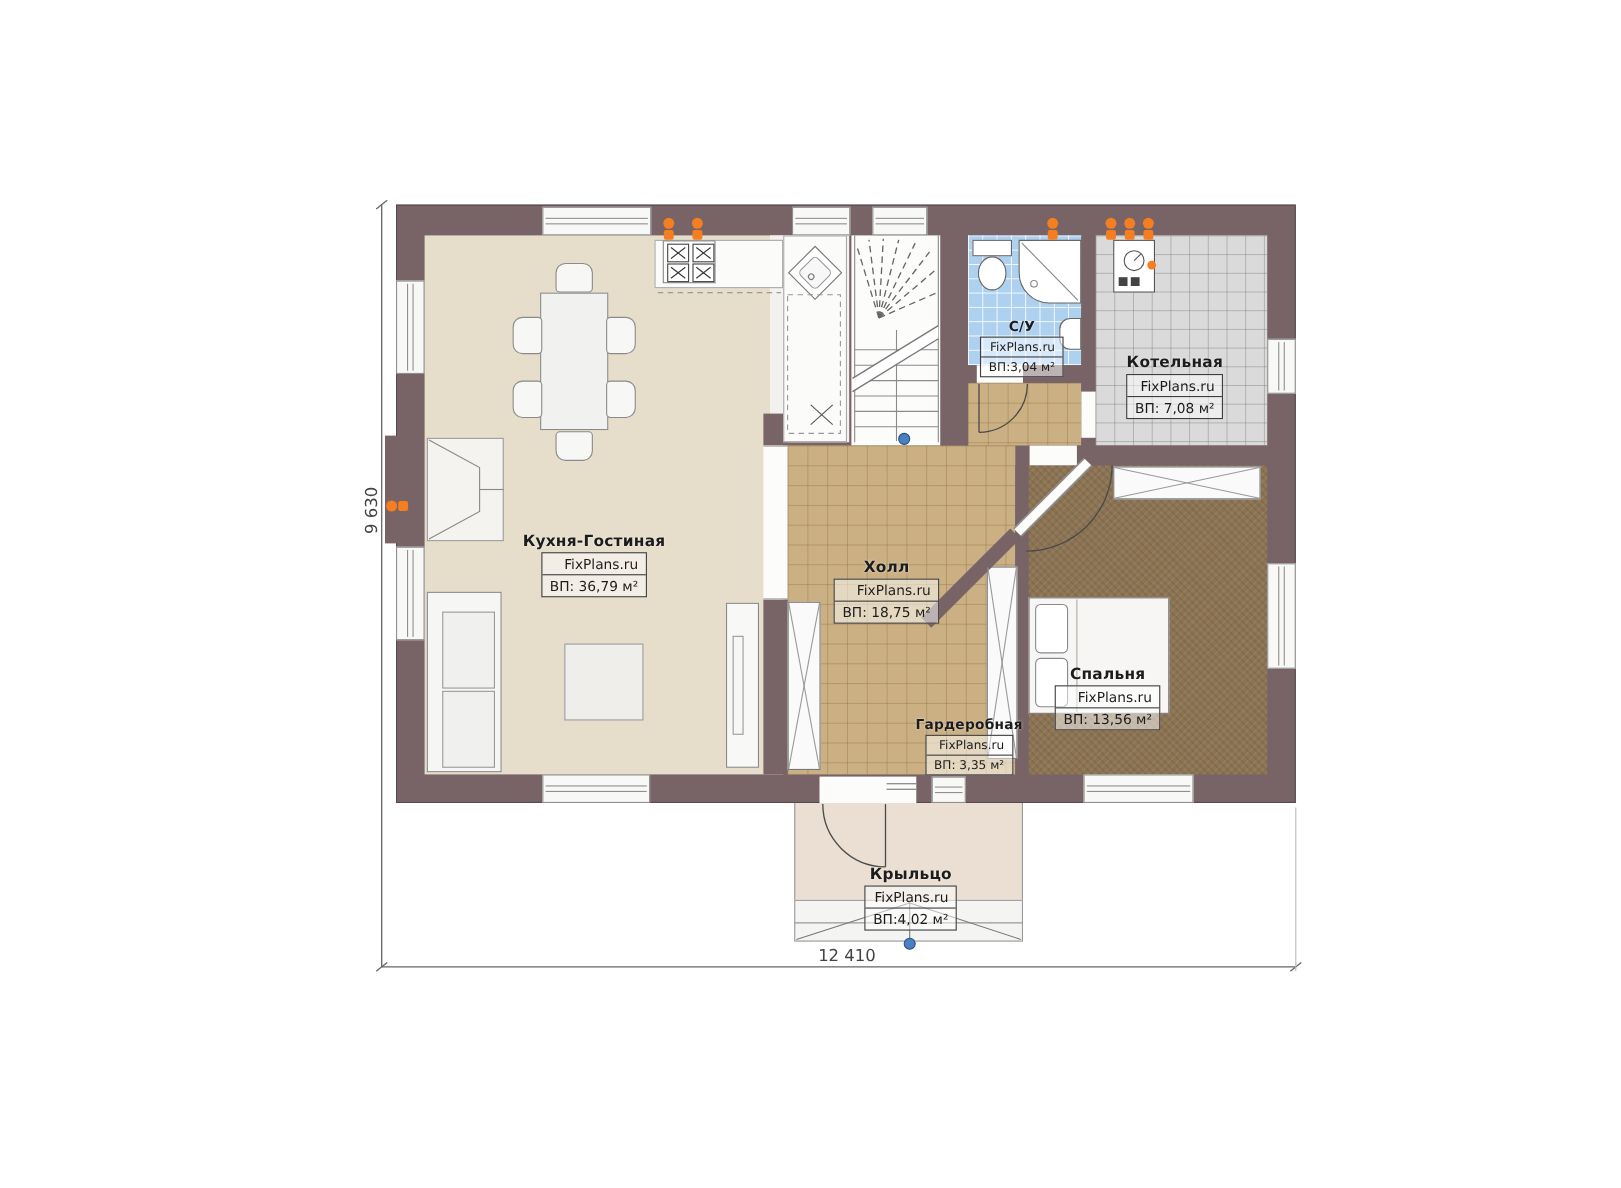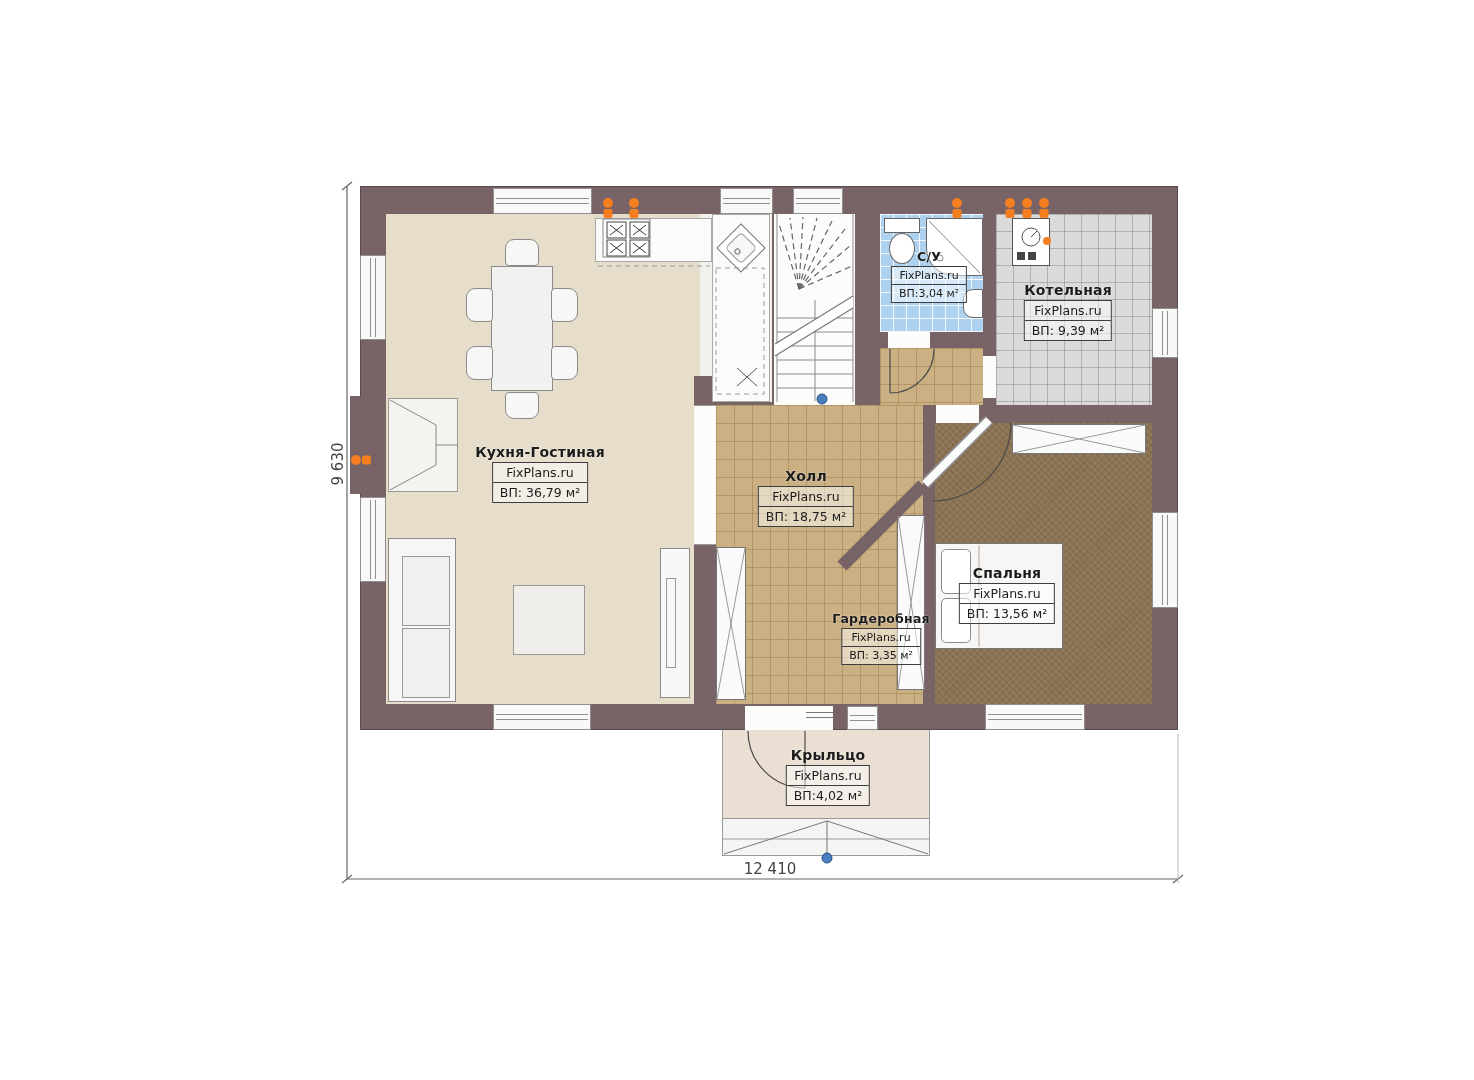--- a/index.html
+++ b/index.html
@@ -31,26 +31,26 @@
   .f-porch{background:var(--porch_floor,#eadfd2);border-left:1px solid #9a9a9a;border-right:1px solid #9a9a9a;}
   .f-steps{background:#f4f4f3;border:1px solid #9a9a9a;}
   .open{position:absolute;background:#fcfcfb;z-index:4;}
   .win{position:absolute;background:#f8f8f7;border:1px solid #8f8f8f;z-index:4;}
   .win.h::before{content:"";position:absolute;left:2px;right:2px;top:50%;margin-top:-3px;height:4px;
      border-top:1px solid #8f8f8f;border-bottom:1px solid #8f8f8f;}
   .win.v::before{content:"";position:absolute;top:2px;bottom:2px;left:50%;margin-left:-3px;width:4px;
      border-left:1px solid #8f8f8f;border-right:1px solid #8f8f8f;}
   .furn{position:absolute;background:#f7f7f5;border:1px solid #8a8a8a;z-index:5;}
   #overlay{position:absolute;left:0;top:0;z-index:6;pointer-events:none;}
-  .rlabel{position:absolute;transform:translateX(-50%);text-align:center;z-index:7;}
+  .rlabel{position:absolute;transform:translateX(-50%);text-align:center;z-index:7;margin-top:40px;}
   .rname{font-size:14px;font-weight:bold;color:#1c1c1c;white-space:nowrap;letter-spacing:.2px;
      text-shadow:0 0 2px rgba(255,255,255,.75);}
   .rbox{margin:2px auto 0;border:1px solid #3d3d3d;background:rgba(255,255,255,.5);
      font-size:12.5px;color:#1c1c1c;width:max-content;}
-  .rbox .row{padding:2px 7px;white-space:nowrap;}
+  .rbox .row{padding:2px 7px;white-space:nowrap;text-align:right;}
   .rbox .row + .row{border-top:1px solid #3d3d3d;}
   .sm .rname{font-size:12.5px;}
   .sm .rbox{font-size:11px;}
   .dim{position:absolute;color:#444;font-size:15px;z-index:7;white-space:nowrap;}
 </style>
 </head>
 <body>
 
 <div id="canvas">
 
@@ -282,21 +282,21 @@
     <div class="rname">С/У</div>
     <div class="rbox">
       <div class="row">FixPlans.ru</div>
       <div class="row">ВП:3,04 м²</div>
     </div>
   </div>
   <div class="rlabel" style="left:1068px;top:282px;">
     <div class="rname">Котельная</div>
     <div class="rbox">
       <div class="row">FixPlans.ru</div>
-      <div class="row">ВП: 9,39 м²</div>
+      <div class="row">ВП: 7,08 м²</div>
     </div>
   </div>
   <div class="rlabel" style="left:1007px;top:565px;">
     <div class="rname">Спальня</div>
     <div class="rbox">
       <div class="row">FixPlans.ru</div>
       <div class="row">ВП: 13,56 м²</div>
     </div>
   </div>
   <div class="rlabel sm" style="left:881px;top:611px;">

